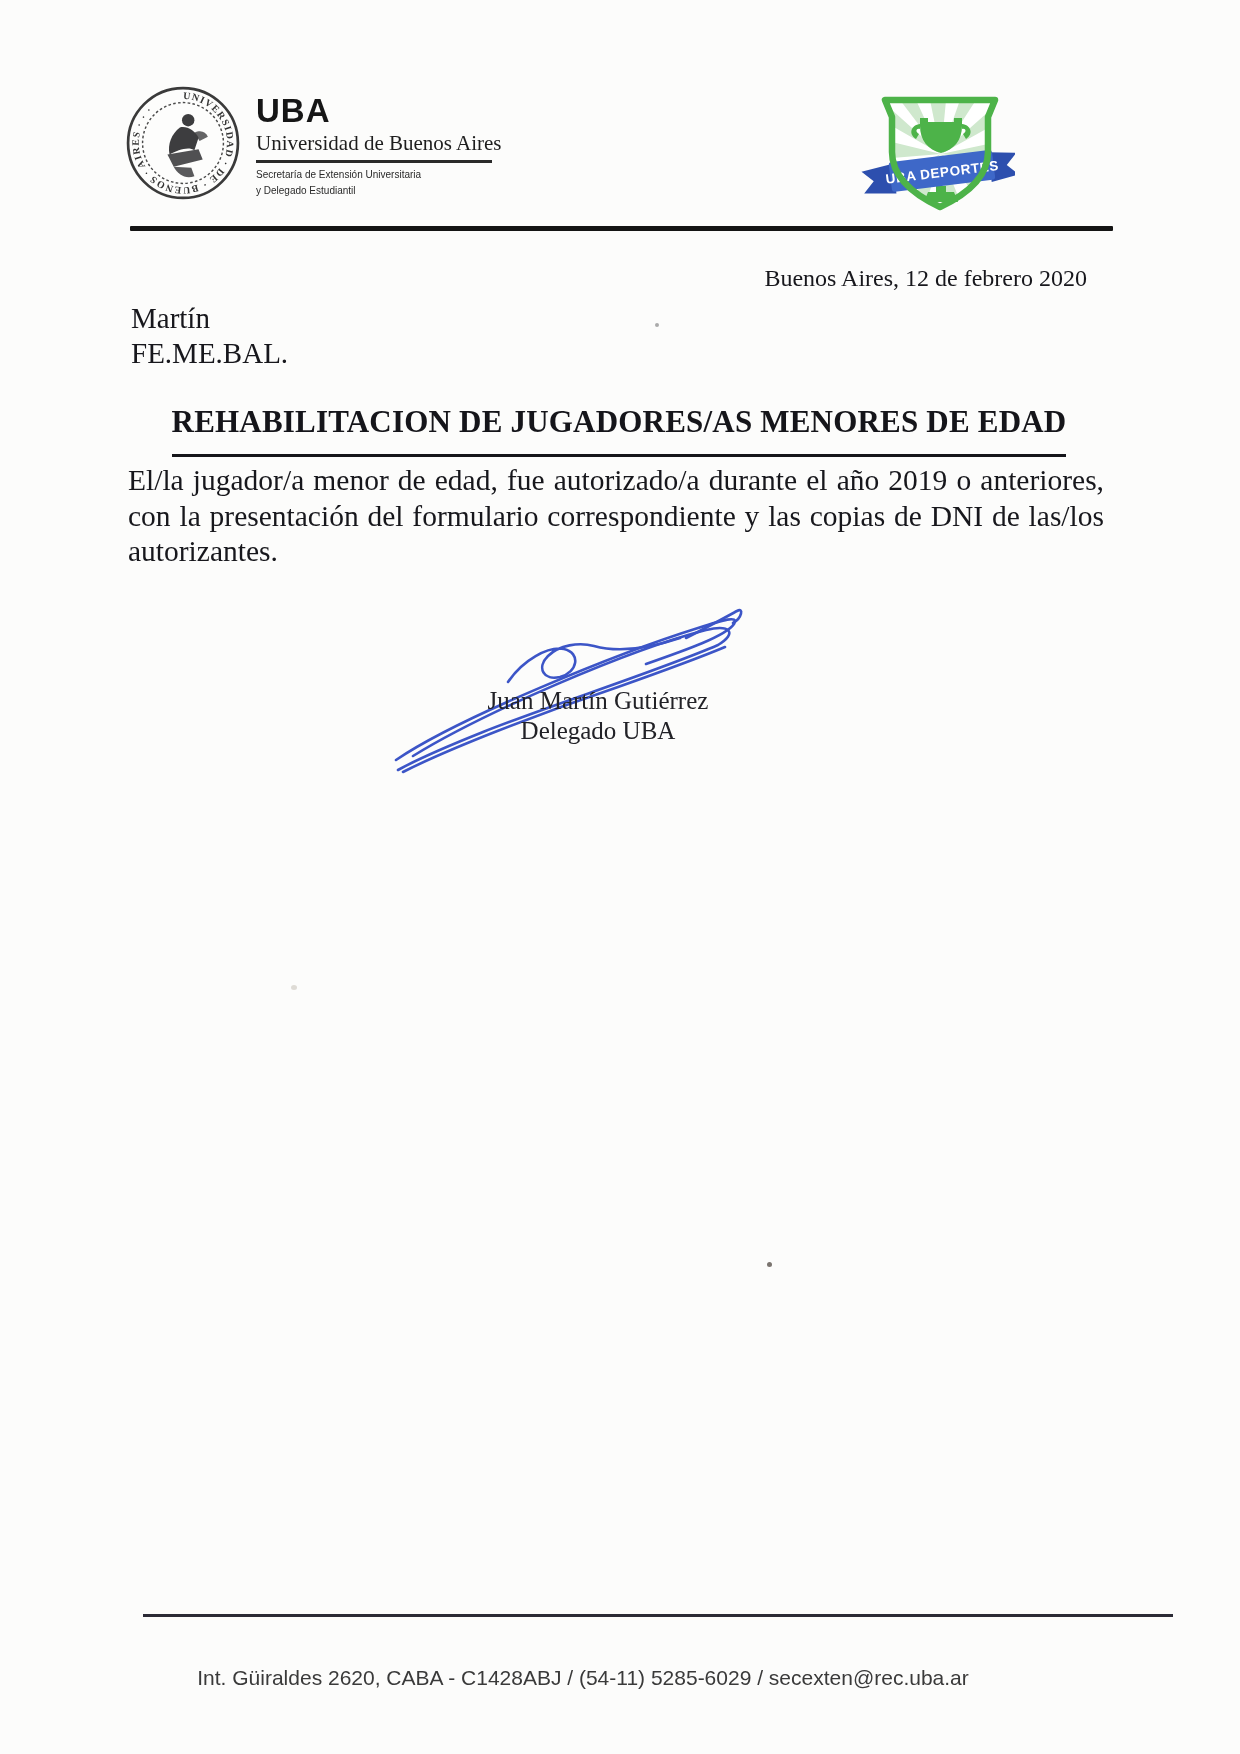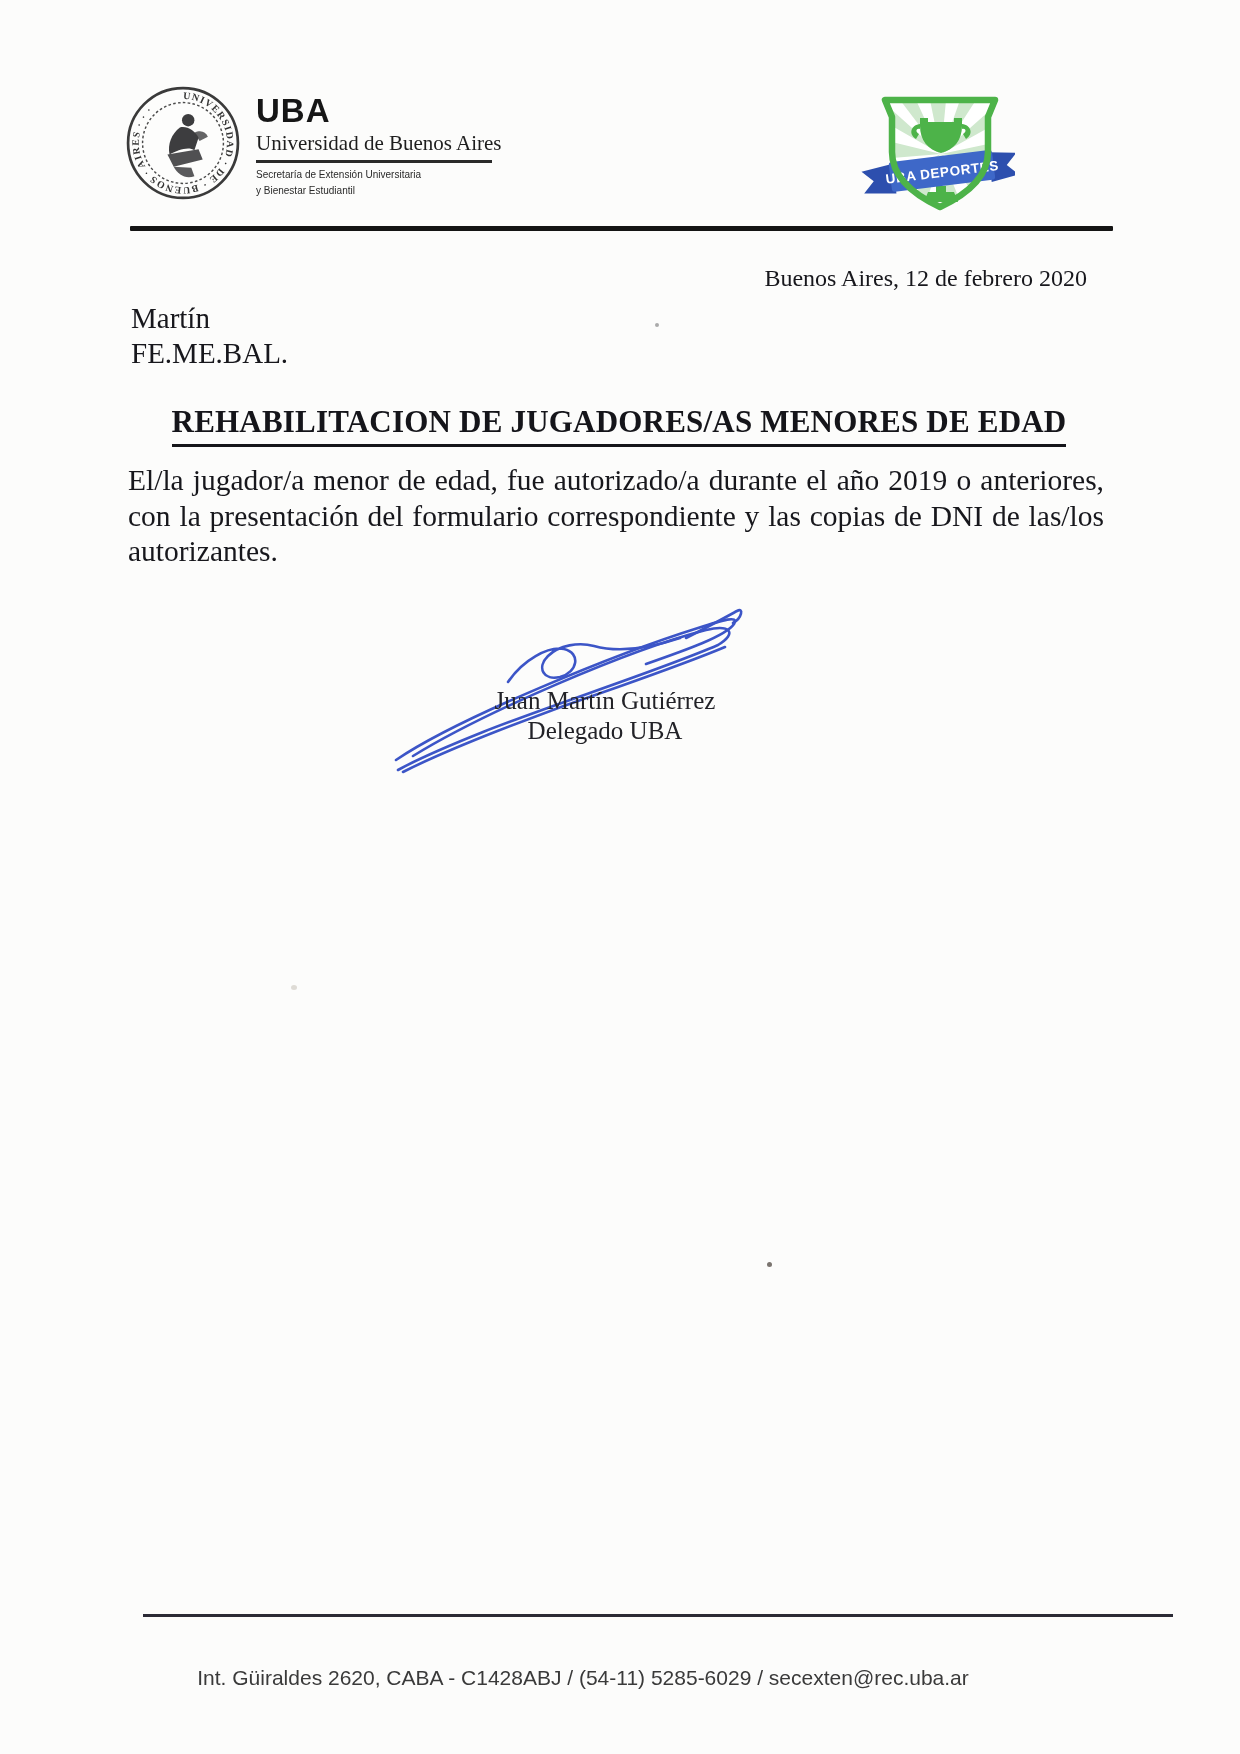--- a/index.html
+++ b/index.html
@@ -49,32 +49,32 @@
   .recipient{
     position:absolute;left:131px;top:301px;
     font-size:29px;line-height:35px;color:#17171c;
   }
   .title-wrap{
     position:absolute;left:131px;top:404px;width:976px;text-align:center;
   }
   .title-text{
     display:inline-block;
     font-size:31px;font-weight:bold;color:#15151a;
-    border-bottom:3px solid #15151a;padding-bottom:4px;
+    border-bottom:3px solid #15151a;padding-bottom:14px;
     letter-spacing:.2px;
   }
   .body-par{
     position:absolute;left:128px;top:463px;width:976px;
     font-size:29.5px;line-height:35.5px;color:#17171c;
     text-align:justify;text-align-last:left;
   }
   
   .signature-svg{position:absolute;left:388px;top:598px;width:360px;height:184px;}
   .signer{
-    position:absolute;left:122px;top:686px;width:966px;text-align:center;
+    position:absolute;left:115px;top:686px;width:966px;text-align:center;
     font-size:25px;line-height:30px;color:#222227;
   }
   
   .footer-rule{
     position:absolute;left:143px;top:1614px;width:1030px;height:3px;
     background:#2b2a35;
   }
   .footer-text{
     position:absolute;left:0;top:1666px;width:1166px;text-align:center;
     font-family:"Liberation Sans",sans-serif;
@@ -108,21 +108,21 @@
       <path d="M 46,78 C 50,86 58,90 66,87 L 63,79 Z" opacity=".85"></path>
       <path d="M 66,45 C 72,42 77,44 79,49 L 71,53 Z" opacity=".8"></path>
     </g>
   </svg>
 
   <div class="uba-acronym">UBA</div>
   <div class="uba-university">Universidad de Buenos Aires</div>
   <div class="uba-divider"></div>
   <div class="uba-secretariat">
     <div>Secretaría de Extensión Universitaria</div>
-    <div>y Bienestar Estudiantil</div>
+    <div>y Delegado Estudiantil</div>
   </div>
 
   <svg class="deportes-logo" viewBox="0 0 165 126">
     <defs>
       <clipPath id="shieldClip">
         <path d="M 38,11 L 142,11 L 135,27 L 135,60 C 135,80 120,98 90,112 C 60,98 45,80 45,60 L 45,27 Z"></path>
       </clipPath>
     </defs>
 
     <path d="M 35,8 L 145,8 L 138,25 L 138,60 C 138,82 122,100 90,115 C 58,100 42,82 42,60 L 42,25 Z" fill="#ffffff"></path>

